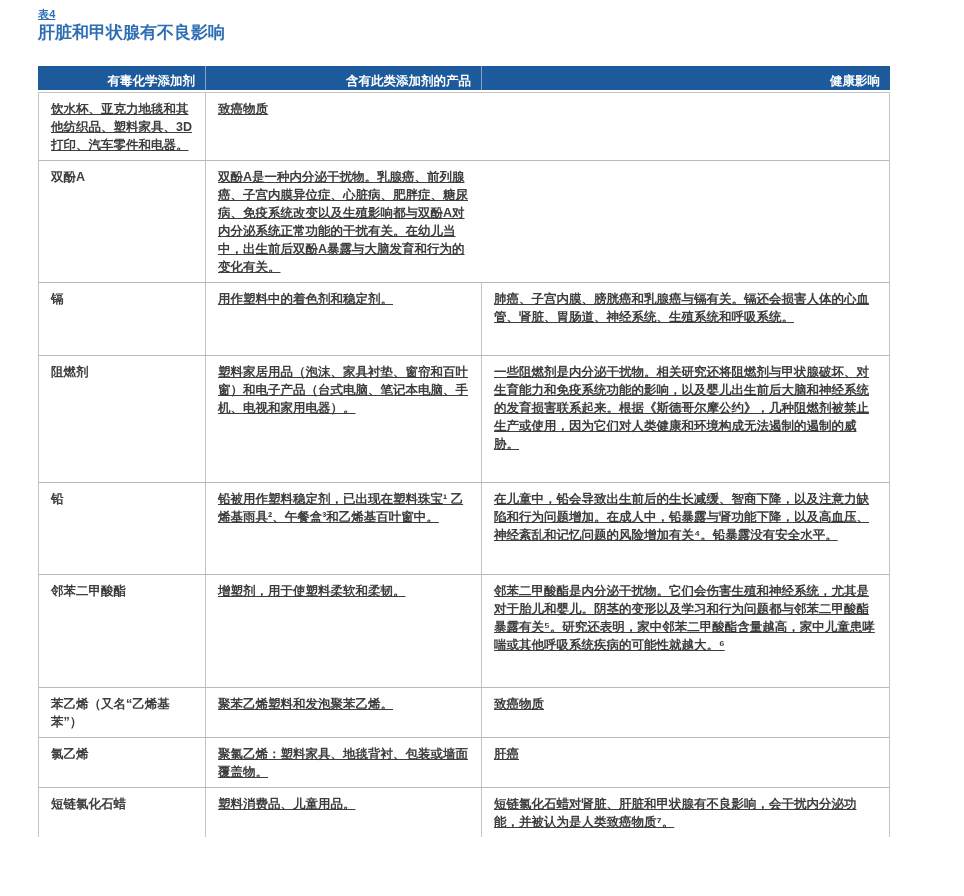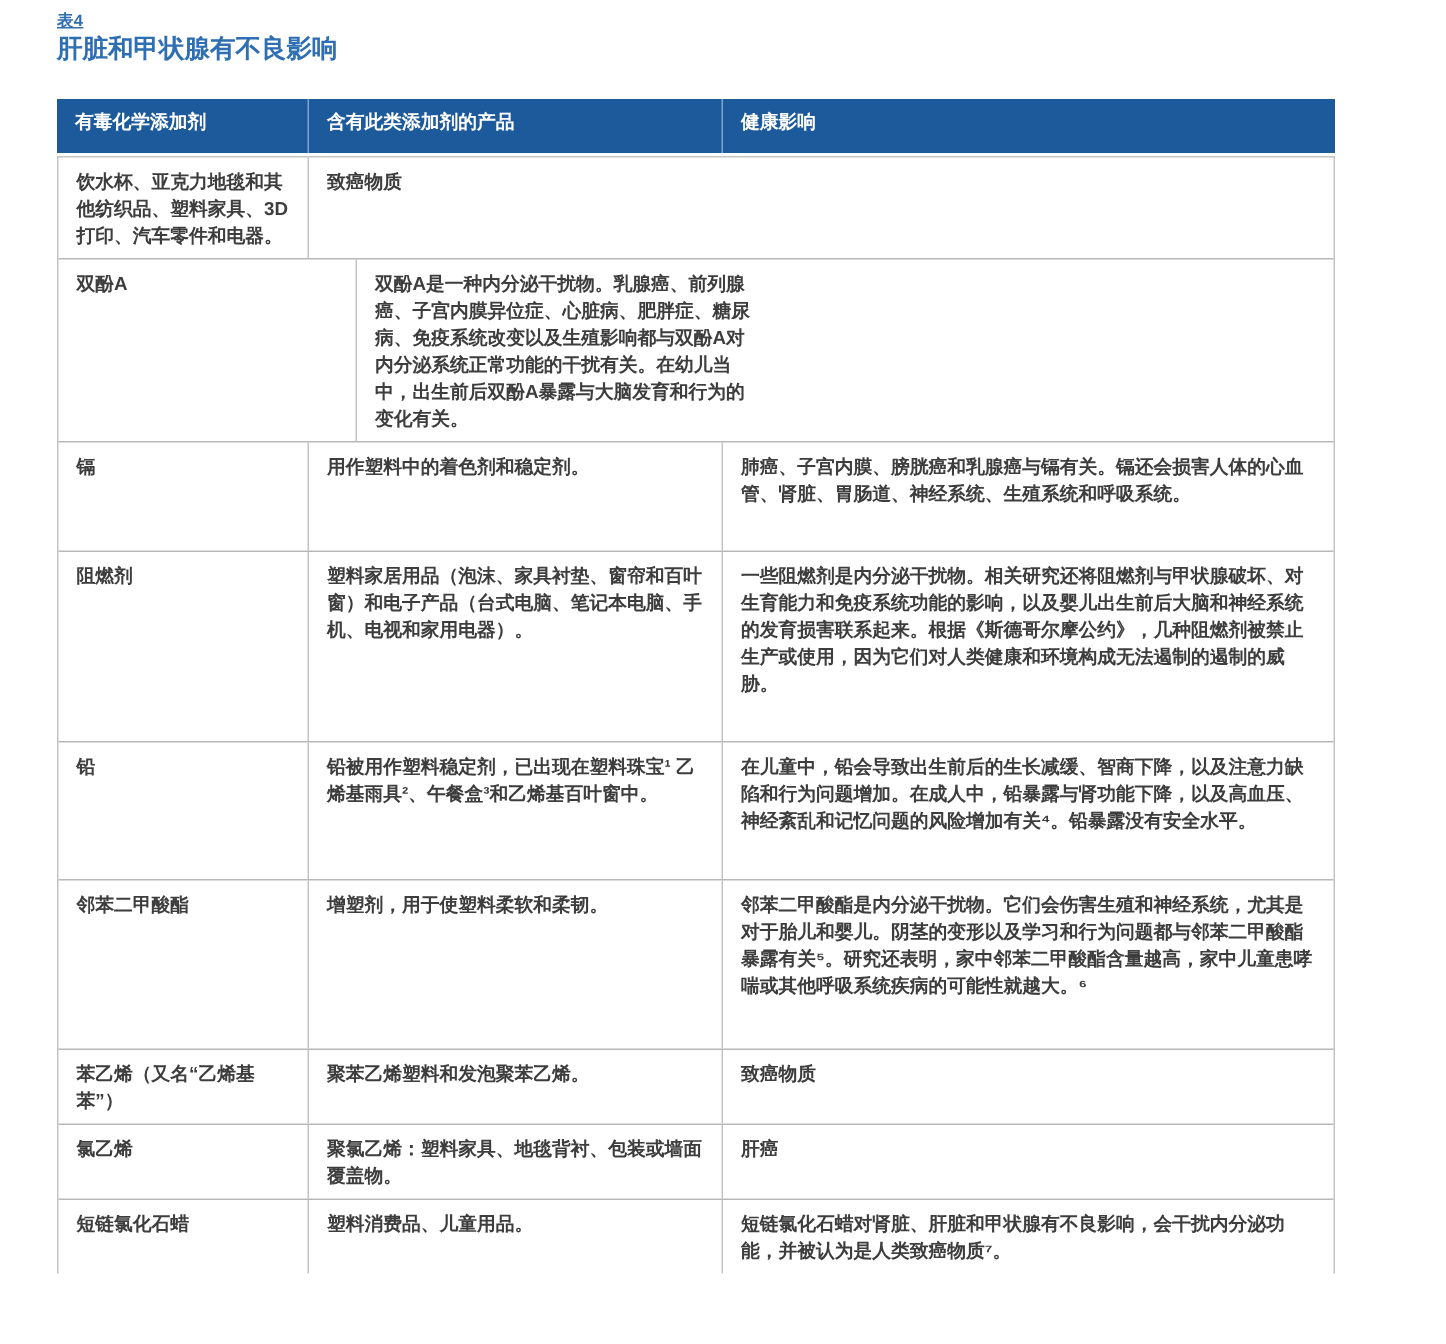--- a/index.html
+++ b/index.html
@@ -24,39 +24,39 @@
   .doc-title{
     font-size:17px;line-height:22px;color:var(--title-blue);
     font-weight:bold;margin:1px 0 0 0;
   }
   .table{width:852px;margin-top:22px;}
   .thead{
     display:grid;grid-template-columns:167px 276px 1fr;
     background:var(--header-bg);color:var(--header-text);
     font-size:12.5px;font-weight:bold;
   }
-  .th{padding:7px 10px 12px 12px;border-left:1px solid rgba(255,255,255,0.45);}
+  .th{padding:7px 10px 0 12px;border-left:1px solid rgba(255,255,255,0.45);text-align:right;}
   .th:first-child{border-left:none;}
   .tbody{margin-top:2px;border:1px solid var(--border);border-bottom:none;}
   .trow{
     display:grid;grid-template-columns:166px 276px 1fr;
     border-top:1px solid var(--row-divider);
   }
   .trow:first-child{border-top:none;}
   .td{
     padding:7px 10px 6px 12px;font-size:12.5px;line-height:18px;
     color:var(--body-text);border-left:1px solid var(--border);
     font-weight:600;
   }
   .td:first-child{border-left:none;}
   .td p{margin:0 0 8px 0;}
-  .td p:last-child{margin-bottom:0;}
+  .td p:last-child{margin-bottom:0;text-decoration:underline;}
   
   .r0{min-height:55px;}
-  .r1{min-height:110px;gap:32px;}
+  .r1{min-height:110px;}
   .r2{min-height:73px;}
   .r3{min-height:127px;}
   .r4{min-height:92px;}
   .r5{min-height:106px;}
   .r6{min-height:113px;}
   .r7{min-height:44px;}
   .r8{min-height:43px;}
   .r9{min-height:44px;}
 </style>
 </head>

